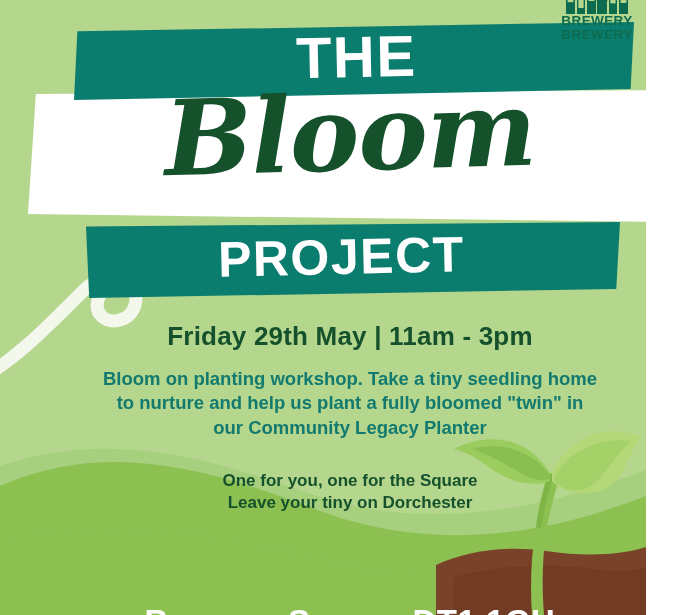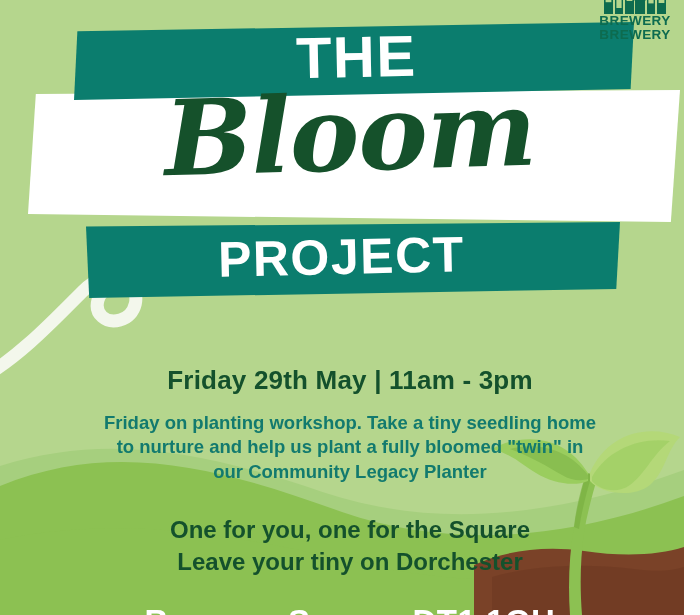--- a/index.html
+++ b/index.html
@@ -7,21 +7,20 @@
     padding: 0;
     background: #ffffff;
   }
   .poster {
     position: relative;
     width: 646px;
     height: 615px;
     overflow: hidden;
     background: #b5d68d;
     font-family: "Liberation Sans", sans-serif;
-    padding-left: 38px;
   }
 
   
   .bg-layer {
     position: absolute;
     inset: 0;
     width: 100%;
     height: 100%;
     display: block;
   }
@@ -135,42 +134,41 @@
   }
 
   
   .copy {
     position: absolute;
     left: 0;
     top: 322px;
     width: 700px;
     text-align: center;
     z-index: 5;
-    margin-top: 44px;
   }
   .date-line {
     color: #14512c;
     font-size: 26px;
     font-weight: bold;
     letter-spacing: 0.2px;
     line-height: 1.1;
   }
   .blurb {
     margin-top: 16px;
     color: #127a6e;
     font-size: 18.5px;
     font-weight: bold;
     line-height: 1.33;
     padding: 0 46px;
   }
   .blurb span { display: block; }
   .cta {
     margin-top: 30px;
     color: #14512c;
-    font-size: 24px;
+    font-size: 17px;
     font-weight: bold;
     line-height: 1.3;
   }
   .cta span { display: block; }
 
   
   .seedling {
     position: absolute;
     right: 0;
     bottom: 0;
@@ -247,21 +245,21 @@
 
     <div class="band band-project">
       <div class="band-label">PROJECT</div>
     </div>
   </div>
 
   <div class="copy">
     <div class="date-line">Friday 29th May | 11am - 3pm</div>
 
     <div class="blurb">
-      <span>Friday on planting workshop. Take a tiny seedling home</span>
+      <span>Bloom on planting workshop. Take a tiny seedling home</span>
       <span>to nurture and help us plant a fully bloomed "twin" in</span>
       <span>our Community Legacy Planter</span>
     </div>
 
     <div class="cta">
       <span>One for you, one for the Square</span>
       <span>Leave your tiny on Dorchester</span>
     </div>
   </div>
 

